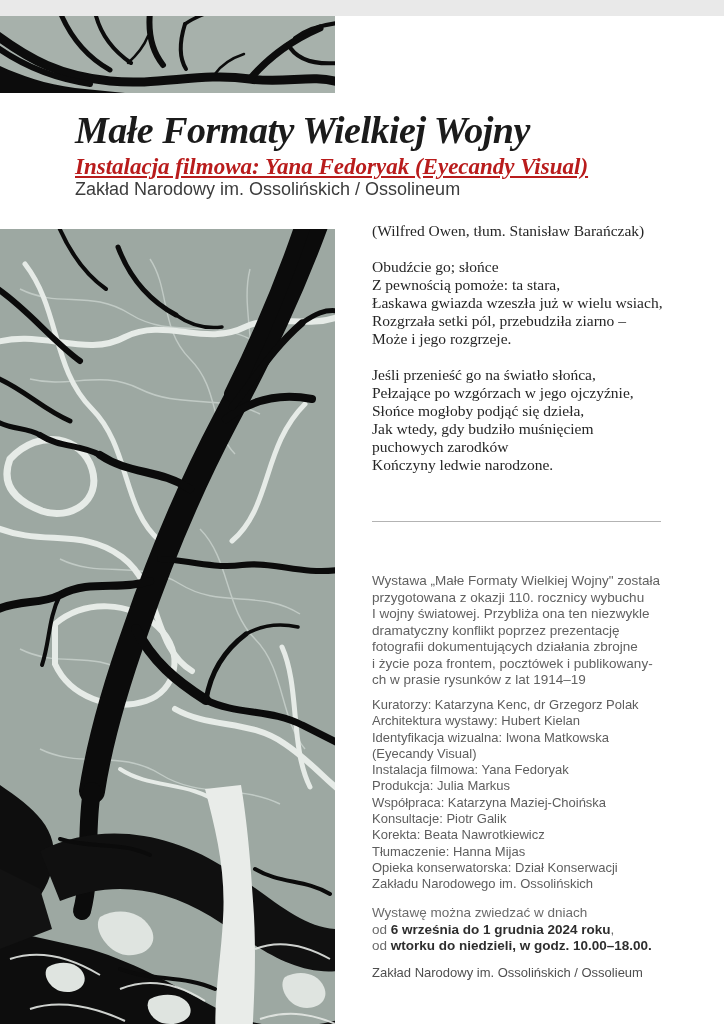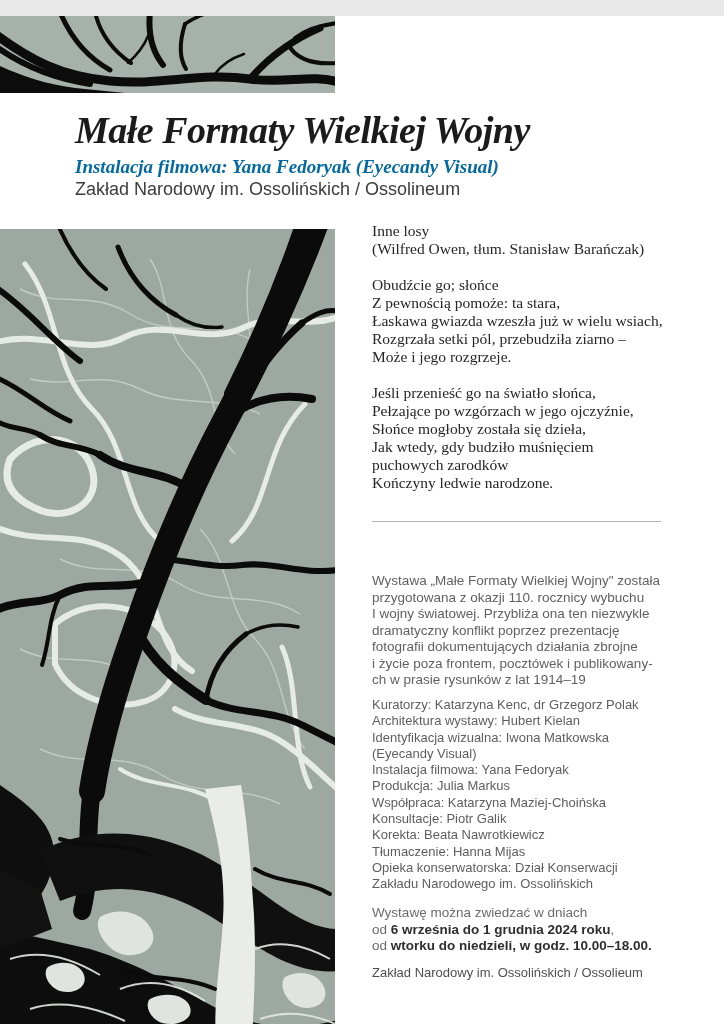--- a/index.html
+++ b/index.html
@@ -12,21 +12,21 @@
   .strip-art{position:absolute;left:0;top:0;width:335px;height:77px;display:block;}
   .main-art{position:absolute;left:0;top:213px;width:335px;height:811px;display:block;}
   
   .masthead{position:absolute;left:75px;top:92px;width:600px;}
   .title{
     margin:0;font-family:"Liberation Serif",serif;font-style:italic;font-weight:700;
     font-size:38px;line-height:44px;color:#1b1b1b;letter-spacing:-0.5px;
   }
   .subtitle{
     margin-top:4px;font-family:"Liberation Serif",serif;font-style:italic;font-weight:700;
-    font-size:19px;line-height:22px;color:#0369a1;
+    font-size:23px;line-height:22px;color:#b91c1c;text-decoration:underline;
   }
   .org-line{margin-top:3px;font-size:18px;line-height:17px;color:#3c3c3c;}
   
   .rc{position:absolute;left:372px;width:300px;white-space:nowrap;}
   .poem{top:206px;font-family:"Liberation Serif",serif;font-size:15.5px;line-height:18px;color:#262626;}
   .poem .stanza{margin-top:18px;}
   .stanza-2{margin-top:16px;}
   .divider{position:absolute;left:372px;top:505px;width:289px;height:0;
     border:none;border-top:1px solid #b3b3b3;margin:0;}
   .about{top:557px;font-size:13.5px;line-height:16.5px;color:#616161;}
@@ -137,33 +137,32 @@
       </g>
       <g fill="none" stroke="#0b0b0b" stroke-width="4" stroke-linecap="round">
         <path d="M60,610 C90,620 120,612 150,626"></path>
         <path d="M255,640 C280,655 305,650 330,665"></path>
         <path d="M120,740 C150,752 185,746 215,760"></path>
       </g>
     </g>
   </svg>
 
   <section class="rc poem" style="position:absolute;">
-    <div>Inne losy</div>
     <div>(Wilfred Owen, tłum. Stanisław Barańczak)</div>
     <div class="stanza">
         <div class="line">Obudźcie go; słońce</div>
         <div class="line">Z pewnością pomoże: ta stara,</div>
         <div class="line">Łaskawa gwiazda wzeszła już w wielu wsiach,</div>
         <div class="line">Rozgrzała setki pól, przebudziła ziarno –</div>
         <div class="line">Może i jego rozgrzeje.</div>
       </div>
     <div class="stanza stanza-2">
         <div class="line">Jeśli przenieść go na światło słońca,</div>
         <div class="line">Pełzające po wzgórzach w jego ojczyźnie,</div>
-        <div class="line">Słońce mogłoby została się dzieła,</div>
+        <div class="line">Słońce mogłoby podjąć się dzieła,</div>
         <div class="line">Jak wtedy, gdy budziło muśnięciem</div>
         <div class="line">puchowych zarodków</div>
         <div class="line">Kończyny ledwie narodzone.</div>
       </div>
   </section>
 
   <hr class="divider">
 
   <section class="rc about" style="position:absolute;">
       <div class="line">Wystawa „Małe Formaty Wielkiej Wojny" została</div>

